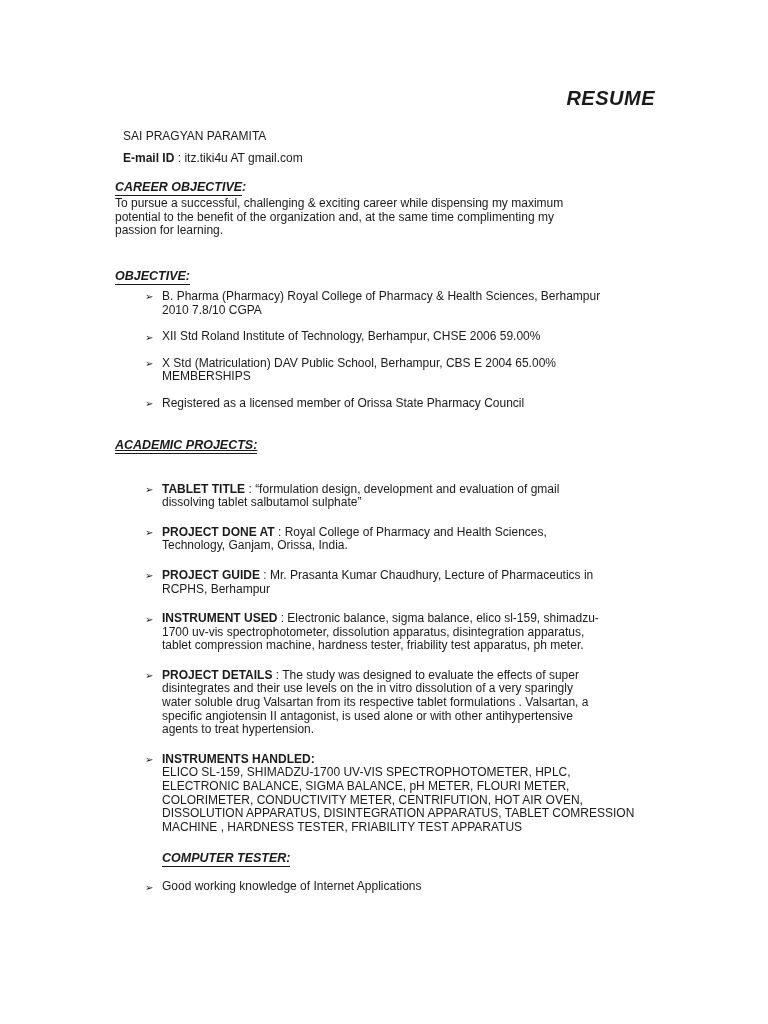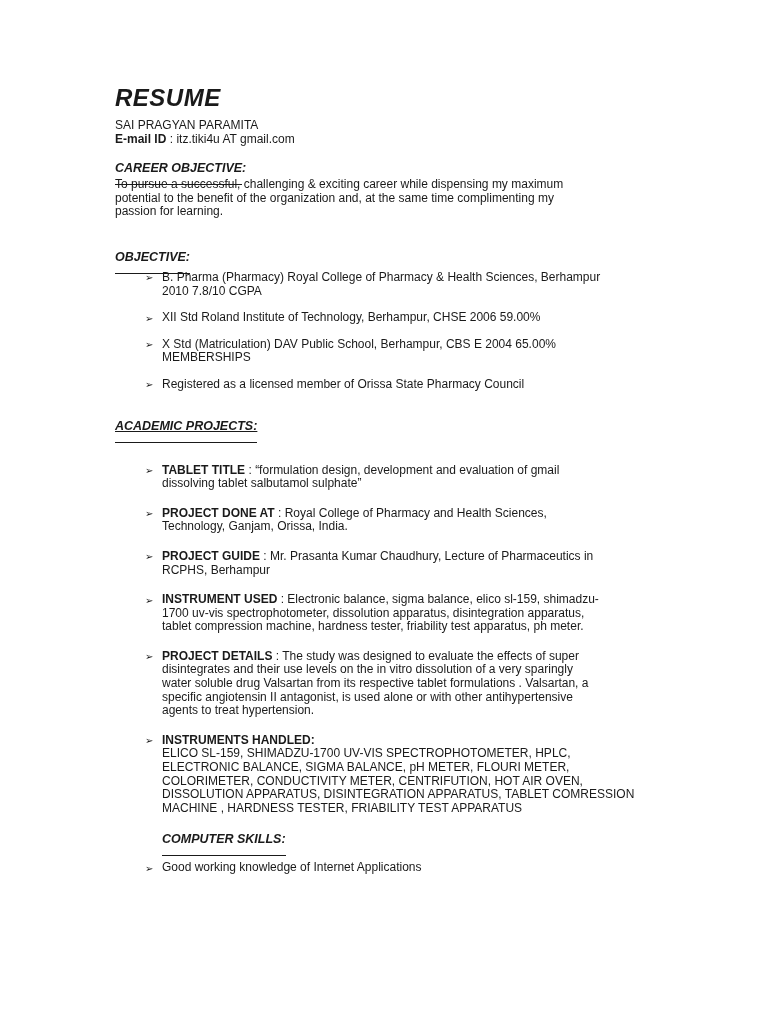--- a/index.html
+++ b/index.html
@@ -18,41 +18,41 @@
     line-height: 13.6px;
     overflow: hidden;
   }
   .content {
     position: absolute;
     top: 86px;
     left: 115px;
     width: 540px;
   }
   .doc-title {
-    margin: 0 0 9px 0;
-    text-align: left;
-    font-size: 24px;
+    margin: 0 0 20px 0;
+    text-align: right;
+    font-size: 20px;
     line-height: 24px;
     font-weight: bold;
     font-style: italic;
     letter-spacing: 0.5px;
   }
-  .line { margin: 0; }
+  .line { margin: 8px; }
   .b { font-weight: bold; }
   .pre { white-space: pre-line; }
   .section-heading {
     margin: 0;
     font-size: 12.5px;
     line-height: 14px;
     font-weight: bold;
     font-style: italic;
   }
   .u {
     border-bottom: 1.4px solid #1a1a1a;
-    padding-bottom: 9px;
+    padding-bottom: 1px;
   }
   .career-heading { margin-top: 15px; margin-bottom: 3px; }
   .objective-text { margin: 0; width: 530px; }
 
   .education-heading { margin-top: 31px; margin-bottom: 7px; }
   .bullet-item {
     position: relative;
     padding-left: 47px;
     width: 500px;
   }
@@ -143,21 +143,21 @@
     <div class="bullet-item proj-item">
       <span class="bullet-glyph">➢</span>
       <span class="b">INSTRUMENTS HANDLED:</span><span></span><span class="pre">
 ELICO SL-159, SHIMADZU-1700 UV-VIS SPECTROPHOTOMETER, HPLC,
 ELECTRONIC BALANCE, SIGMA BALANCE, pH METER, FLOURI METER,
 COLORIMETER, CONDUCTIVITY METER, CENTRIFUTION, HOT AIR OVEN,
 DISSOLUTION APPARATUS, DISINTEGRATION APPARATUS, TABLET COMRESSION
 MACHINE , HARDNESS TESTER, FRIABILITY TEST APPARATUS</span>
     </div>
 
-    <h2 class="section-heading skills-heading"><span class="u">COMPUTER SKILLS:</span></h2>
+    <h2 class="section-heading skills-heading"><span class="u">COMPUTER TESTER:</span></h2>
 
     <div class="bullet-item skills-item">
       <span class="bullet-glyph">➢</span>
       <span class="pre">Good working knowledge of Internet Applications</span>
     </div>
 
   </div>
 </div>
 
 </body></html>

